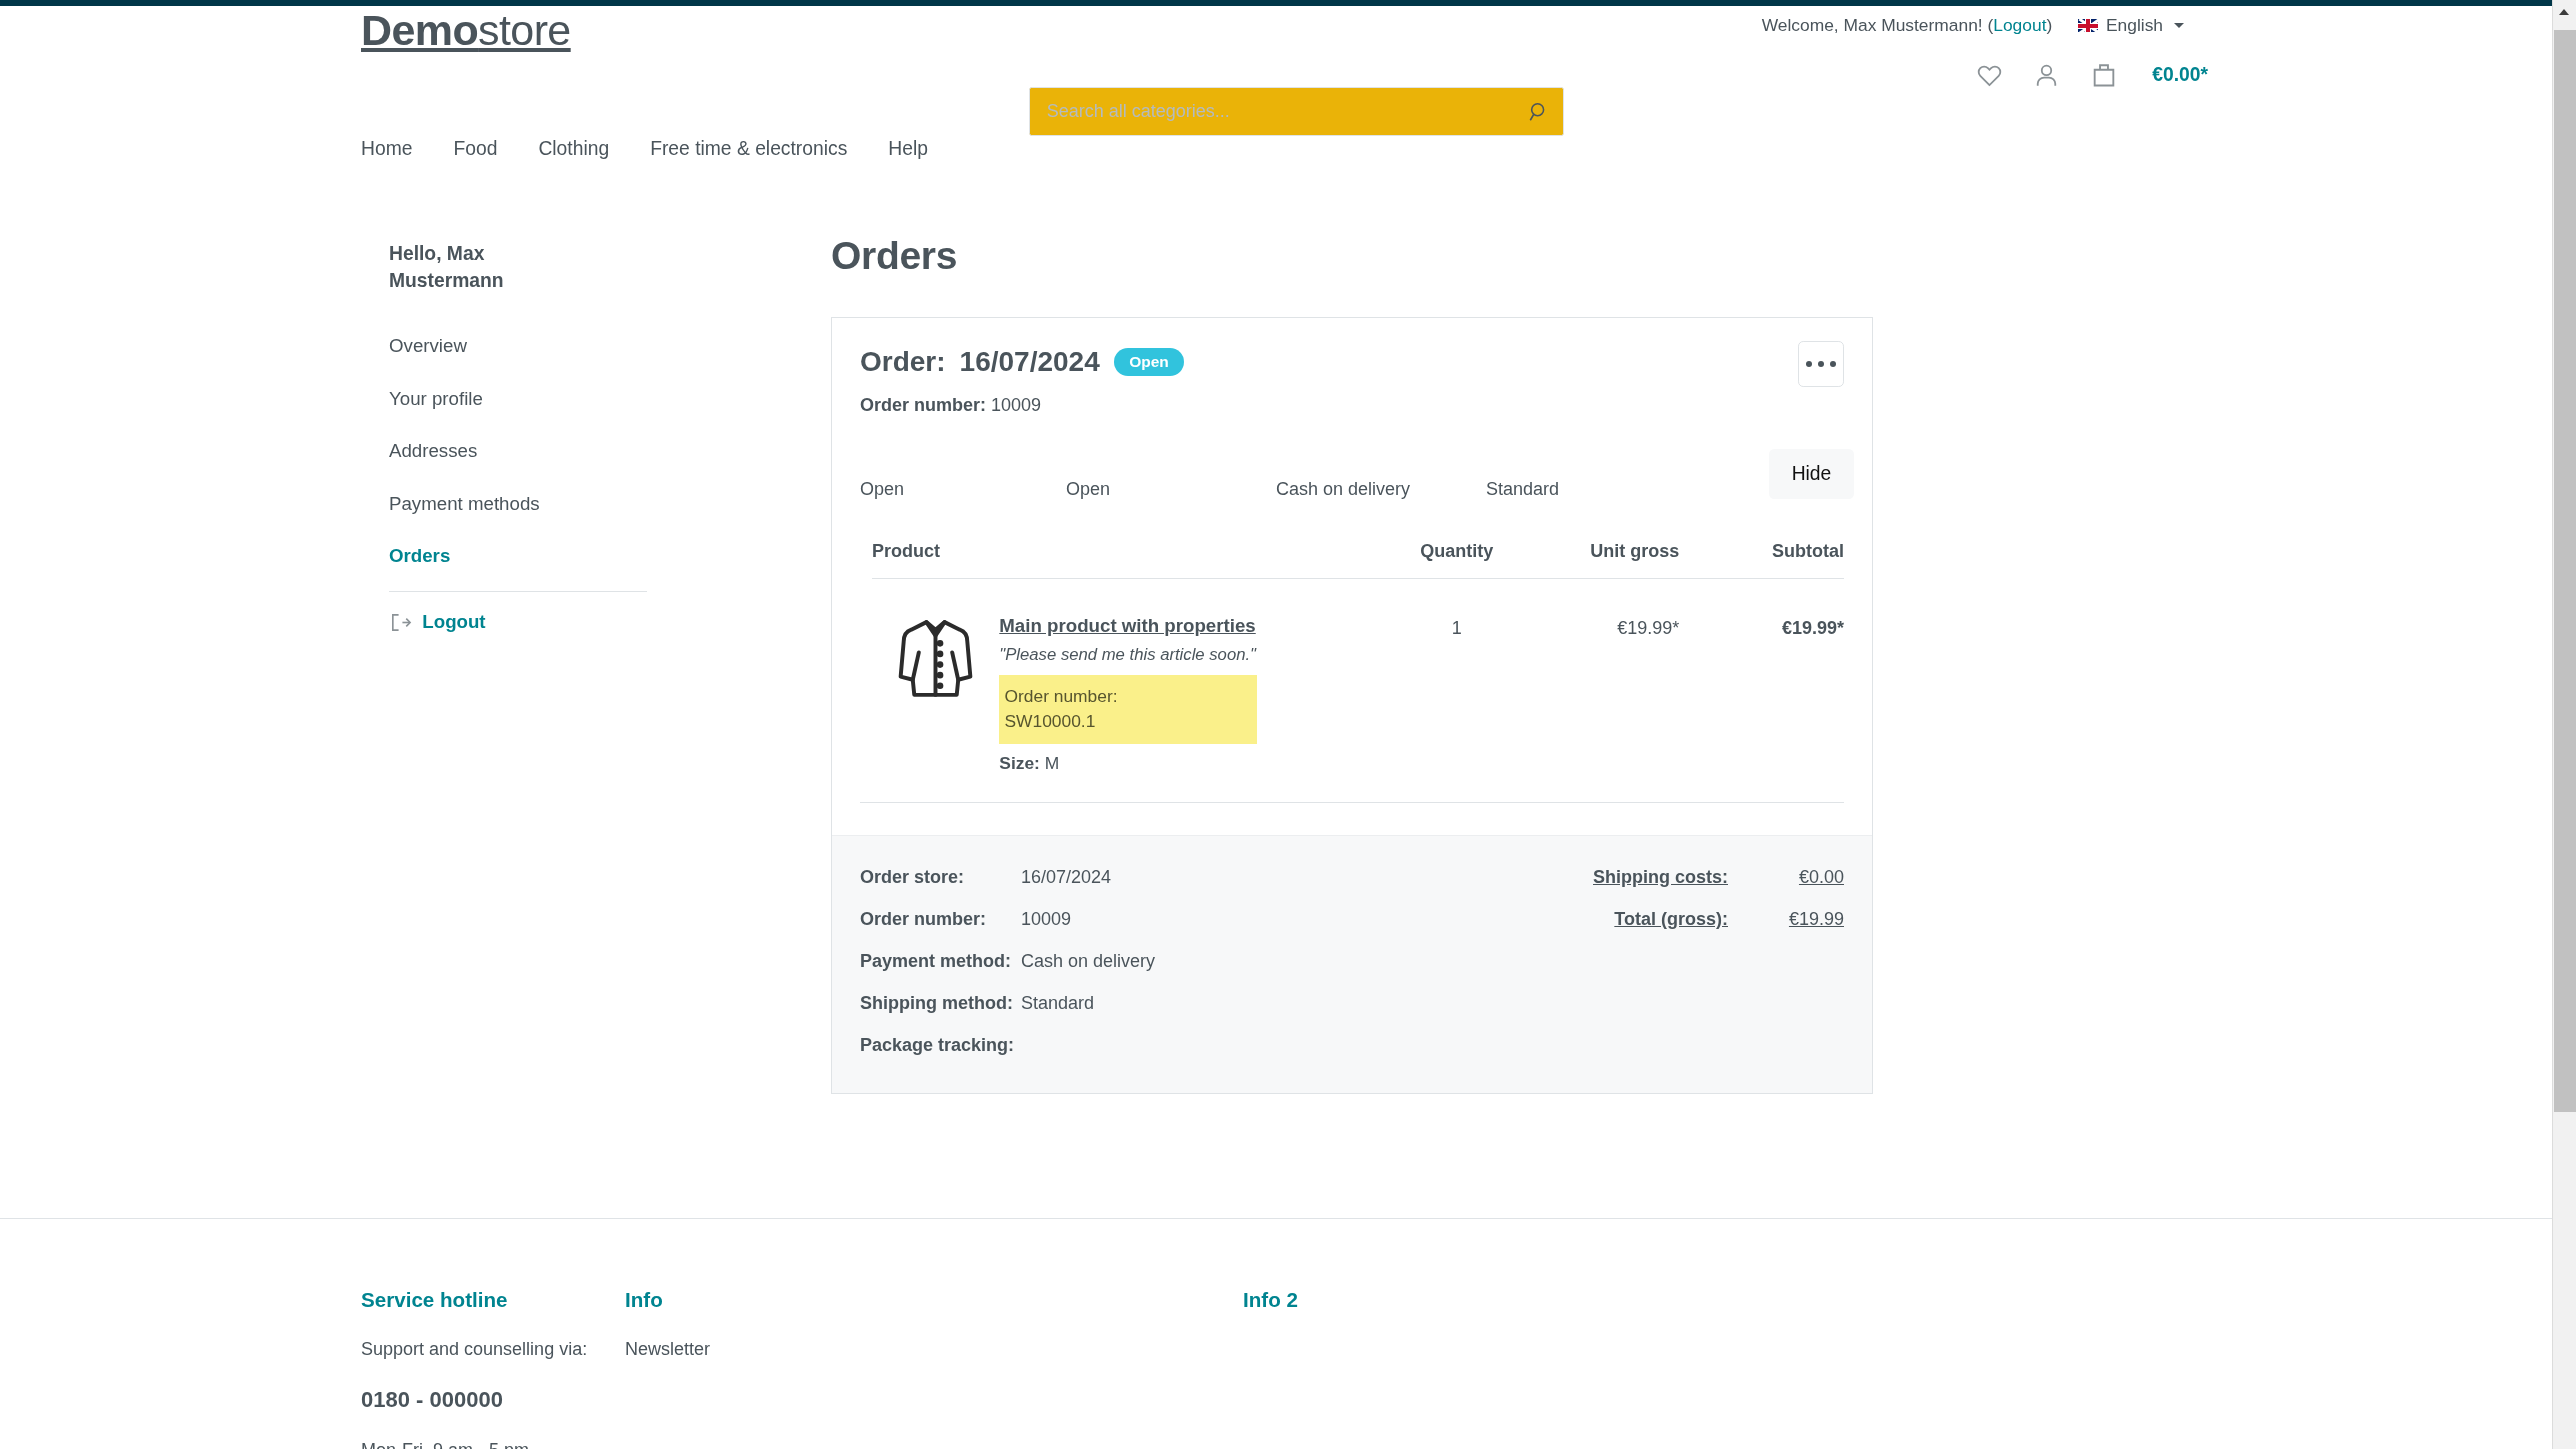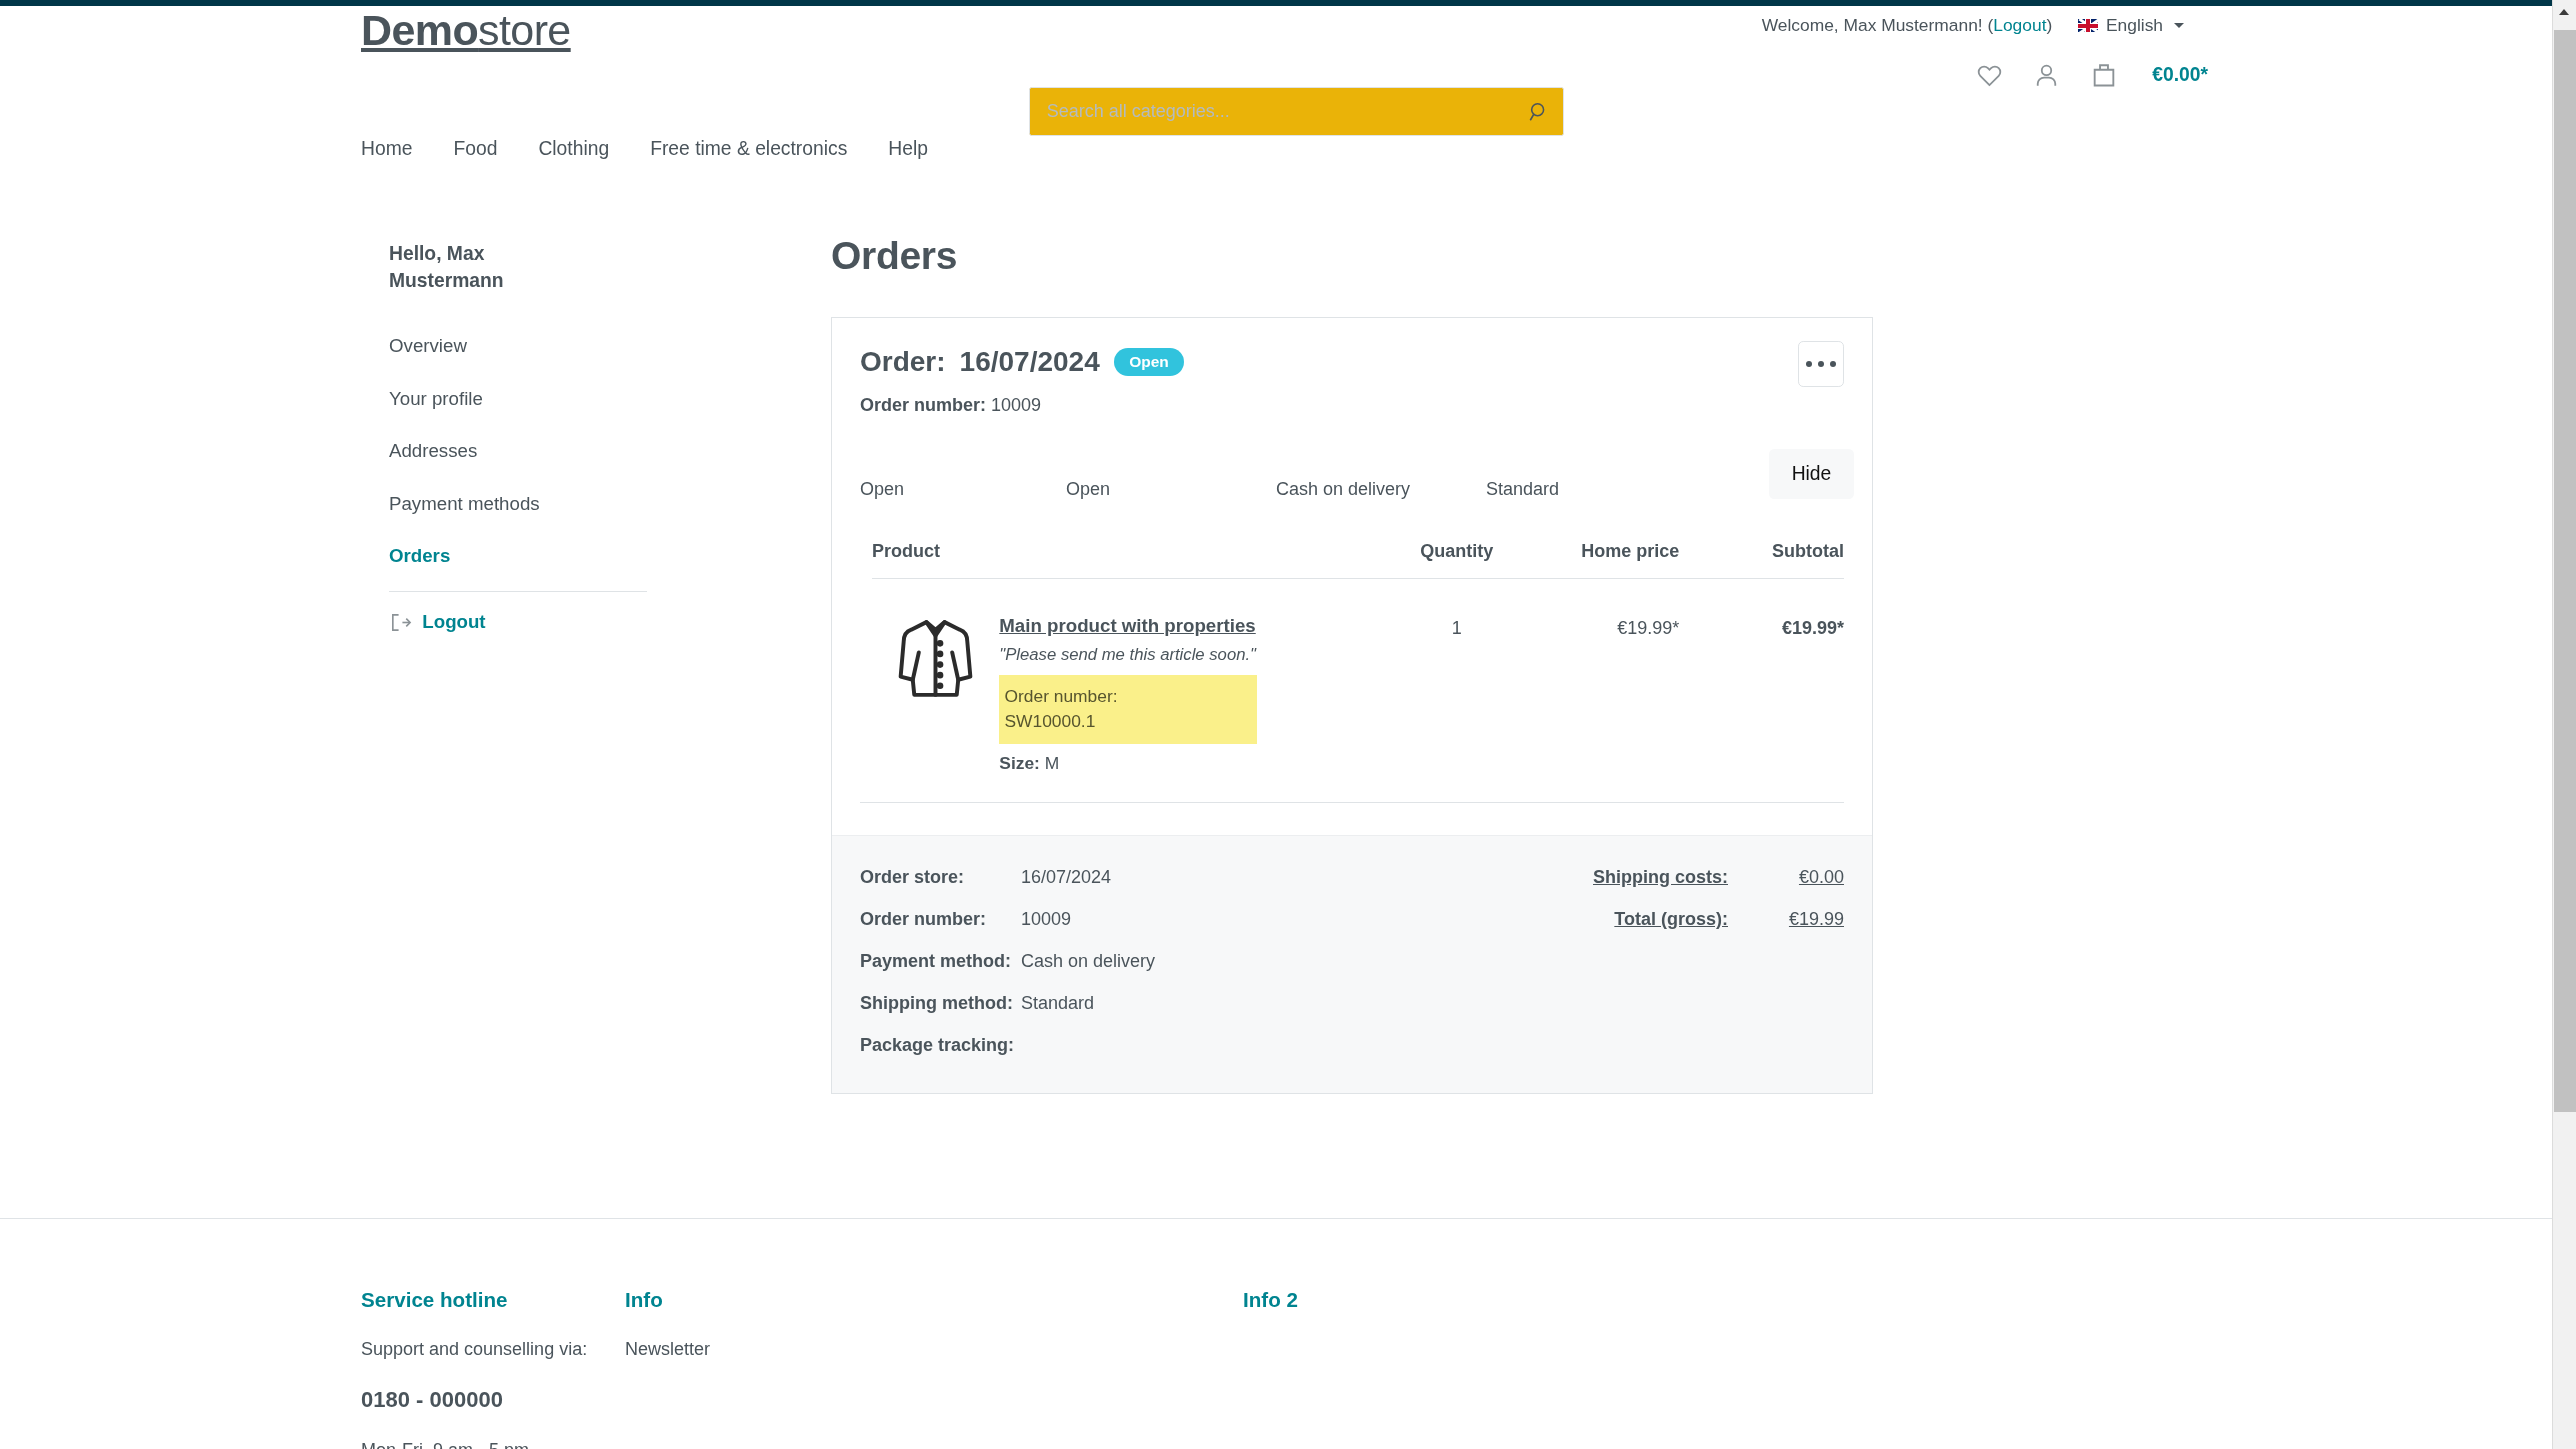--- a/index.html
+++ b/index.html
@@ -371,21 +371,21 @@
           <div class="c3">Cash on delivery</div>
           <div class="c4">Standard</div>
           <button class="hide-btn">Hide</button>
         </div>
       </div>
 
       <div class="prod-table">
         <div class="prod-head-row">
           <div class="ph-product">Product</div>
           <div class="ph-qty">Quantity</div>
-          <div class="ph-unit">Home price</div>
+          <div class="ph-unit">Unit gross</div>
           <div class="ph-sub">Subtotal</div>
         </div>
 
         <div class="prod-body-row">
           <div class="prod-thumb">
             <svg width="97" height="97" viewBox="0 0 64 64" fill="none" stroke="#2b2b2b" stroke-width="2.6" stroke-linejoin="round" stroke-linecap="round">
               <path d="M26 8 L32 13 L38 8 L48 13 C51 14 53 17 53 21 L55 44 L47 46 L46 56 L18 56 L17 46 L9 44 L11 21 C11 17 13 14 16 13 Z"></path>
               <path d="M32 13 L32 56"></path>
               <path d="M26 8 L32 17 L38 8"></path>
               <path d="M17 46 L21 28"></path>

